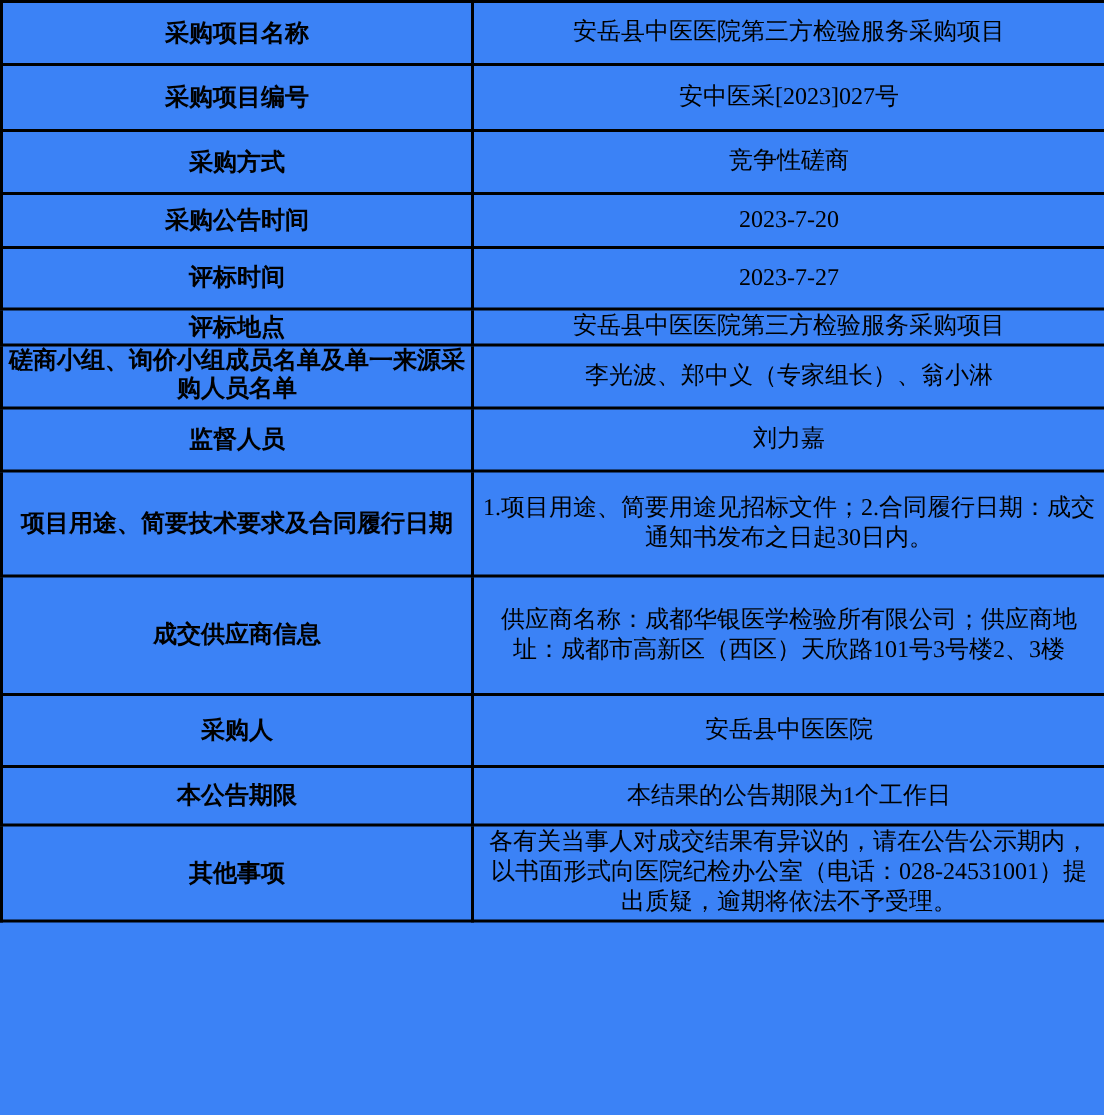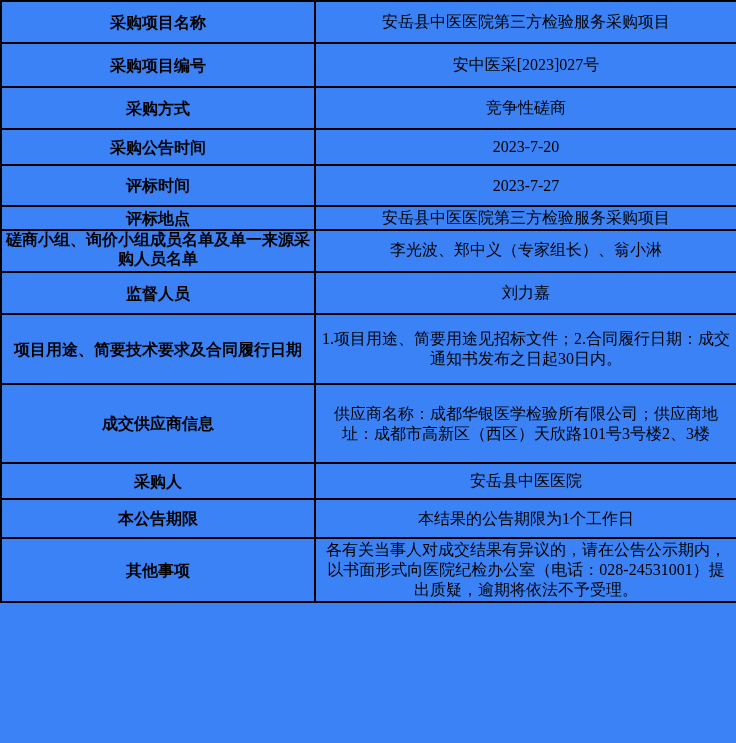--- a/index.html
+++ b/index.html
@@ -42,21 +42,21 @@
   tr:nth-child(1)  { height: 42px; }
   tr:nth-child(2)  { height: 44px; }
   tr:nth-child(3)  { height: 42px; }
   tr:nth-child(4)  { height: 36px; }
   tr:nth-child(5)  { height: 41px; border-radius: 13px; }
   tr:nth-child(6)  { height: 24px; }
   tr:nth-child(7)  { height: 39px; font-family: Liberation Mono, monospace; }
   tr:nth-child(8)  { height: 42px; }
   tr:nth-child(9)  { height: 70px; }
   tr:nth-child(10) { height: 79px; }
-  tr:nth-child(11) { height: 36px; }
+  tr:nth-child(11) { height: 48px; }
   tr:nth-child(12) { height: 39px; }
   tr:nth-child(13) { height: 40px; }
   tr:nth-child(14) { height: 41px; }
   tr:nth-child(15) { height: 41px; }
   tr:nth-child(16) { height: 69px; }
 </style>
 </head>
 <body>
 
 <div class="page">

